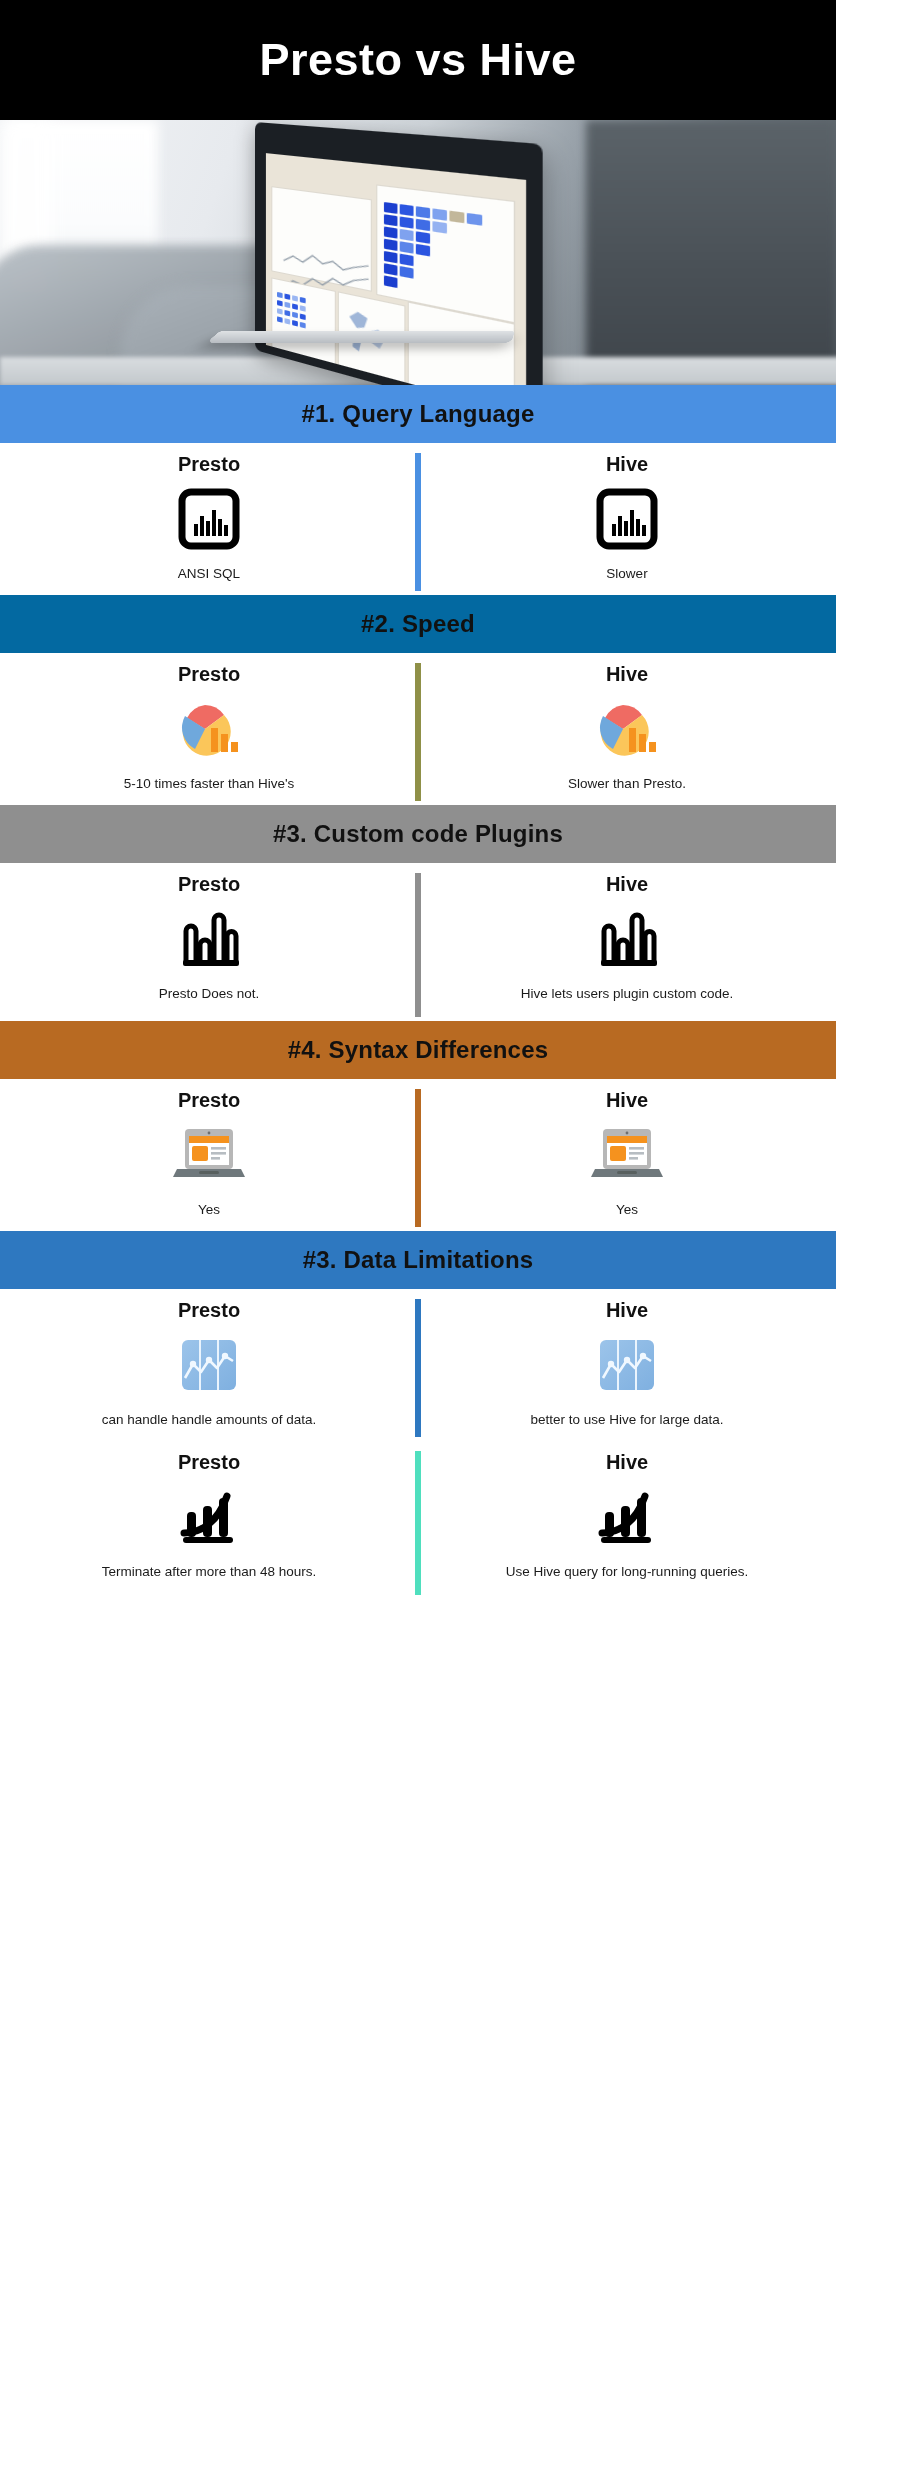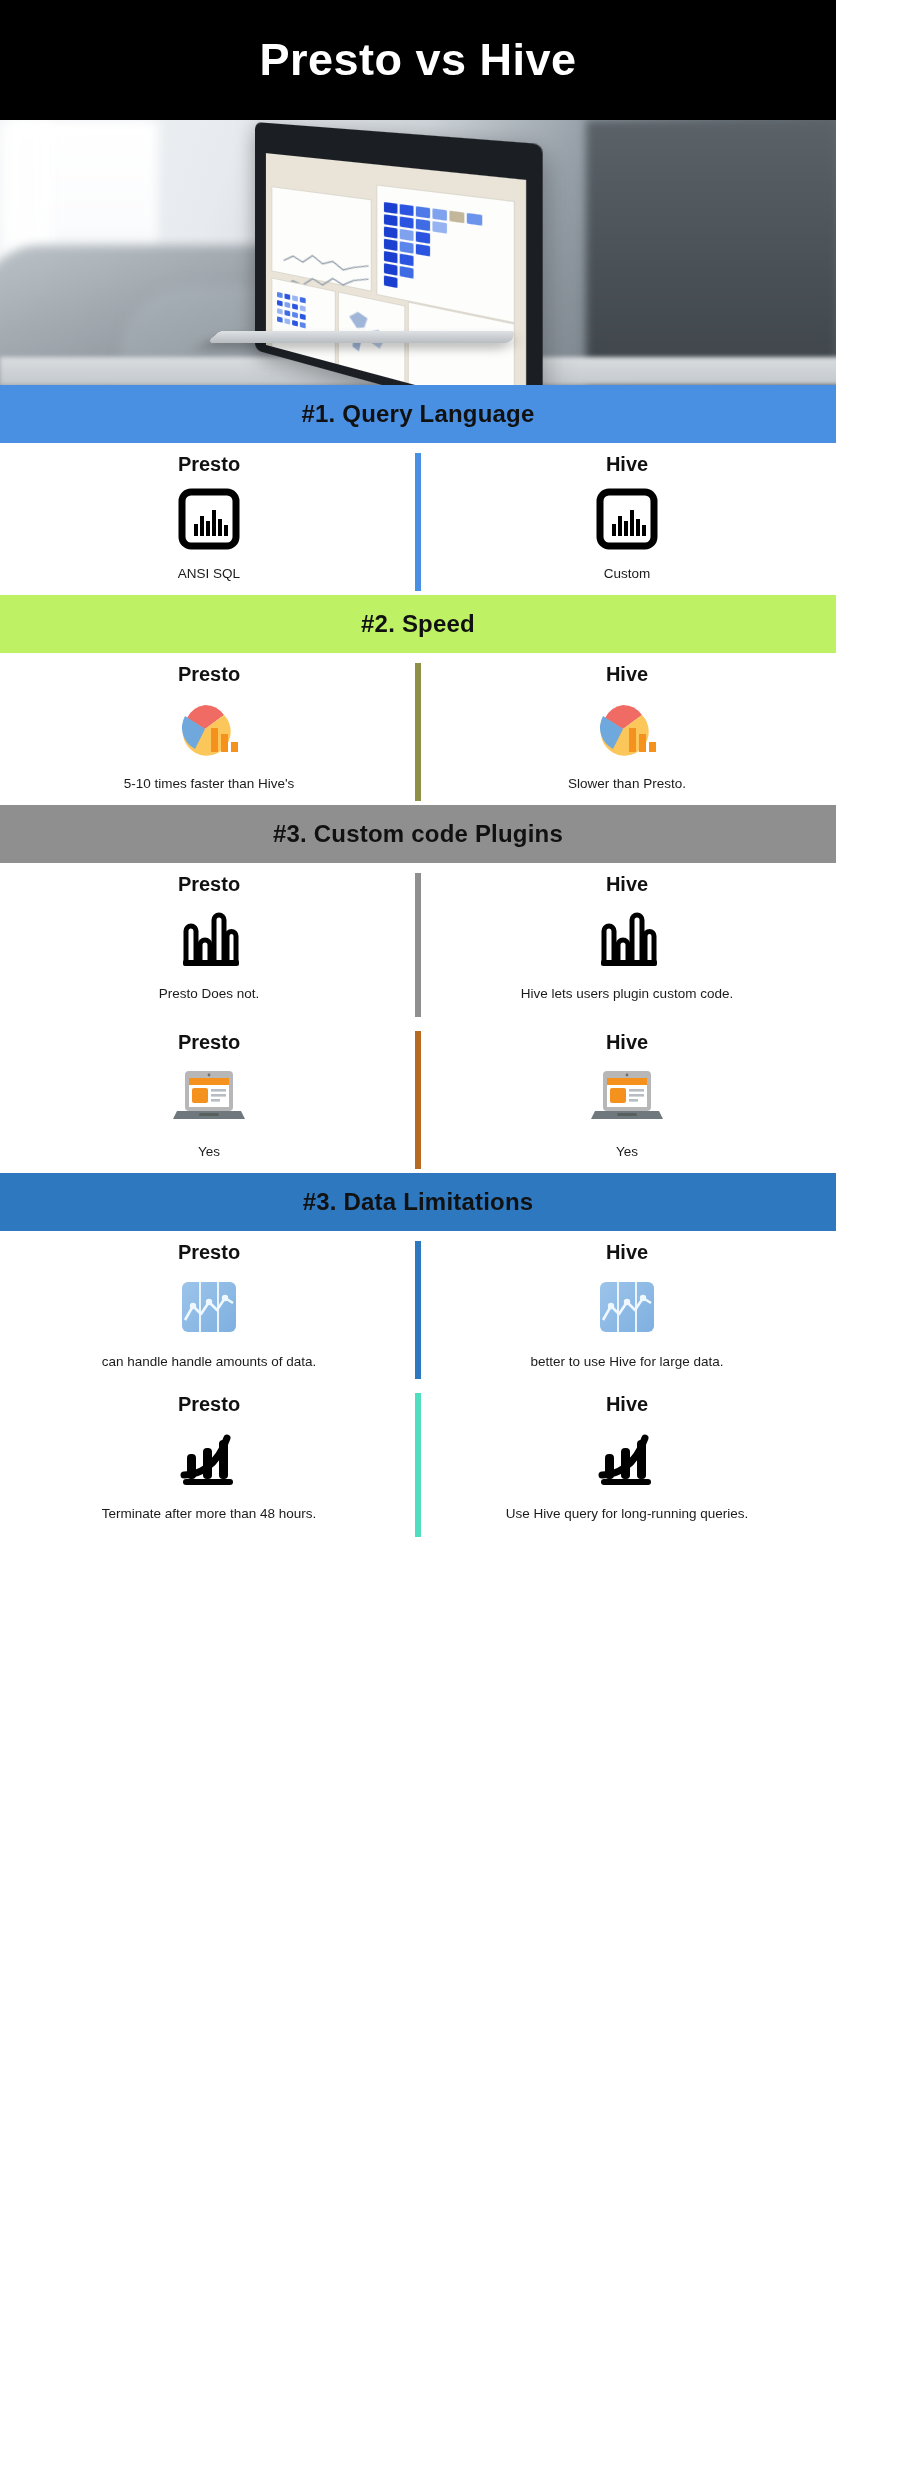--- a/index.html
+++ b/index.html
@@ -330,25 +330,25 @@
         <svg width="62" height="62" viewBox="0 0 62 62">
           <rect x="4" y="4" width="54" height="54" rx="9" fill="none" stroke="#000" stroke-width="7"></rect>
           <rect x="16" y="36" width="4" height="12" fill="#000"></rect>
           <rect x="22" y="28" width="4" height="20" fill="#000"></rect>
           <rect x="28" y="33" width="4" height="15" fill="#000"></rect>
           <rect x="34" y="22" width="4" height="26" fill="#000"></rect>
           <rect x="40" y="31" width="4" height="17" fill="#000"></rect>
           <rect x="46" y="37" width="4" height="11" fill="#000"></rect>
         </svg>
       </div>
-      <div class="caption">Custom</div>
-    </div>
-  </div>
-
-  <div class="band" style="background: #bef264; text-align: center;">
+      <div class="caption">Slower</div>
+    </div>
+  </div>
+
+  <div class="band" style="background: #0369a1; text-align: center;">
     <h2>#2. Speed</h2>
   </div>
   <div class="compare" style="height:152px">
     <div class="divider" style="background: rgb(143, 144, 72);"></div>
     <div class="col">
       <div class="name">Presto</div>
       <div class="icon-wrap">
         <svg width="68" height="62" viewBox="0 0 68 62">
           <path d="M30 31 L30 7 A24 24 0 0 1 49 17 Z" fill="#ef6b63"></path>
           <path d="M30 31 L49 17 A24 24 0 1 1 12 20 Z" fill="#fbc65a"></path>
@@ -406,20 +406,23 @@
           <path d="M23 56 V39 a5 5 0 0 1 10 0 V56" fill="none" stroke="#000" stroke-width="5"></path>
           <path d="M37 56 V14 a5 5 0 0 1 10 0 V56" fill="none" stroke="#000" stroke-width="5"></path>
           <path d="M50 56 V30 a4.5 4.5 0 0 1 9 0 V56" fill="none" stroke="#000" stroke-width="5"></path>
           <rect x="6" y="54" width="56" height="6" rx="2" fill="#000"></rect>
         </svg>
       </div>
       <div class="caption">Hive lets users plugin custom code.</div>
     </div>
   </div>
 
+  <div class="band" style="background: rgb(184, 106, 34);">
+    <h2>#4. Syntax Differences</h2>
+  </div>
   <div class="compare" style="height:152px">
     <div class="divider" style="background: rgb(184, 106, 34);"></div>
     <div class="col">
       <div class="name">Presto</div>
       <div class="icon-wrap">
         <svg width="76" height="60" viewBox="0 0 76 60">
           <rect x="14" y="4" width="48" height="40" rx="4" fill="#b7b7b7"></rect>
           <circle cx="38" cy="8" r="1.4" fill="#6f6f6f"></circle>
           <rect x="18" y="11" width="40" height="29" fill="#ffffff"></rect>
           <rect x="18" y="11" width="40" height="7" fill="#f5921e"></rect>

